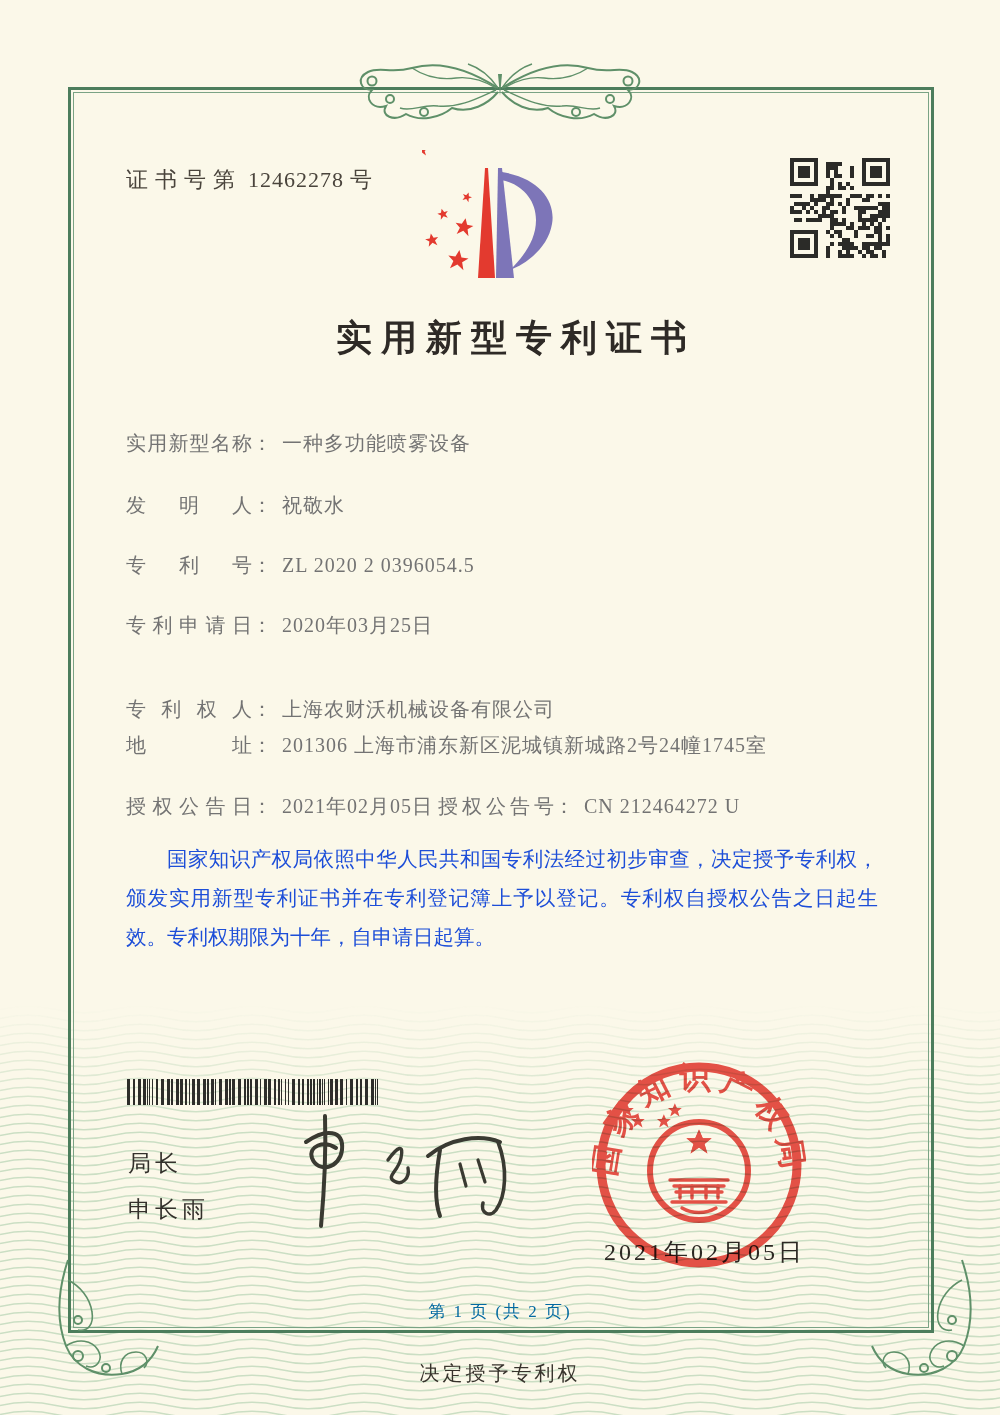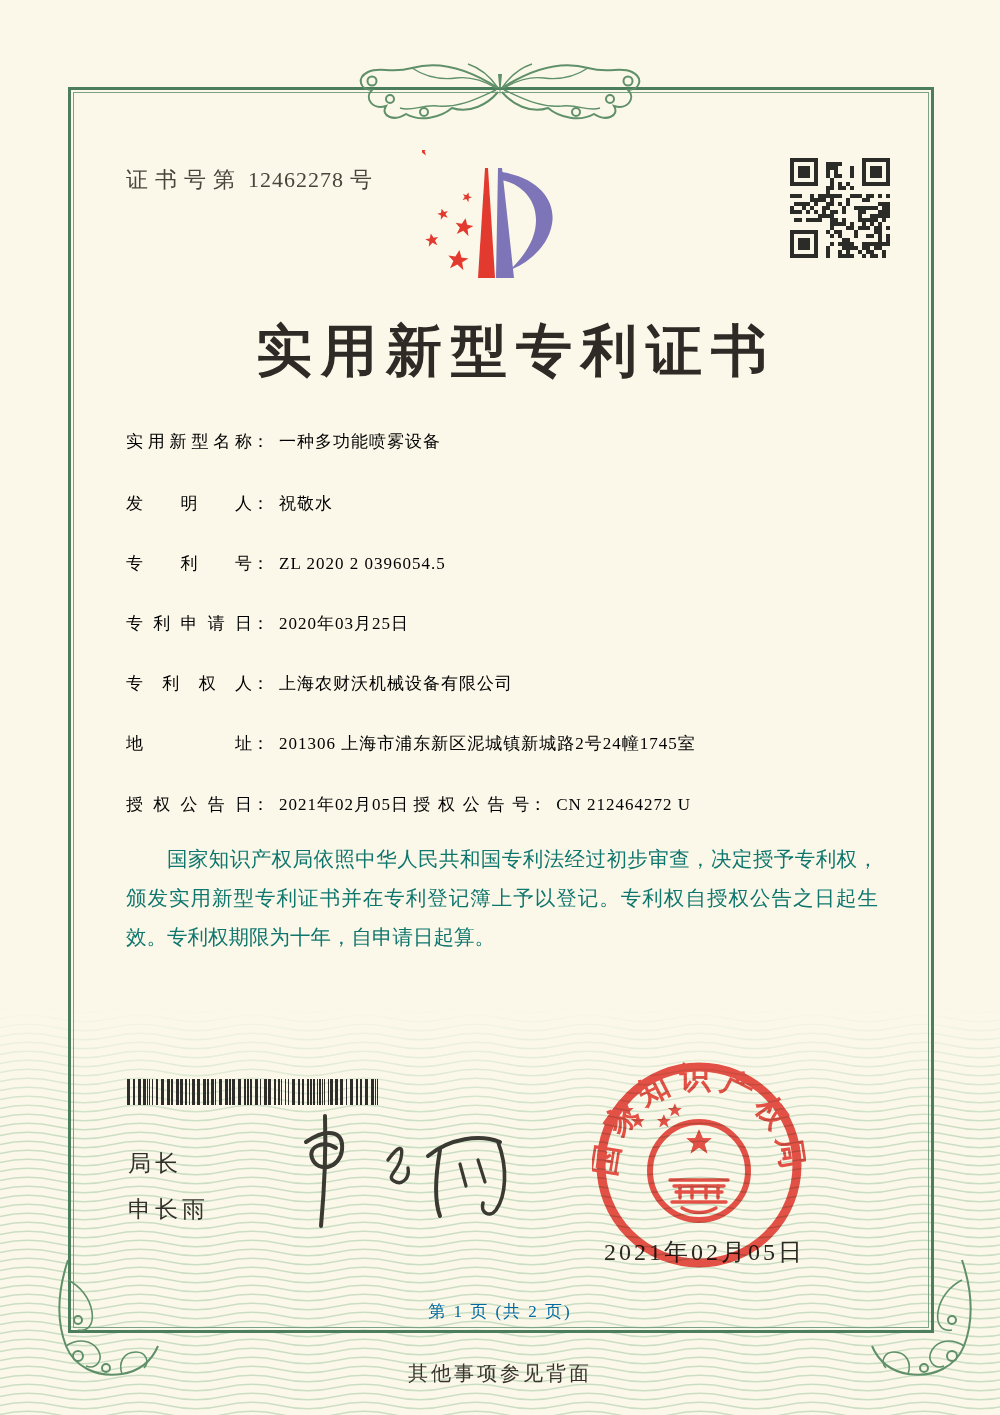--- a/index.html
+++ b/index.html
@@ -38,34 +38,34 @@
   .cert-no {
     position:absolute; left:126px; top:165px; z-index:3;
     font-size:22px; color:#4a443c; white-space:nowrap;
   }
   .cert-no .sp { letter-spacing:7px;text-align:center; }
   .cert-no .num { letter-spacing:1px; padding:0 6px; }
   .logo { position:absolute; left:422px; top:150px; z-index:3; }
   .qr { position:absolute; left:790px; top:156px; z-index:3; }
   .doc-title {
     position:absolute; left:0; top:314px; width:1000px; z-index:3;
-    text-align:center; font-size:56px; font-weight:700;
+    text-align:center; font-size:36px; font-weight:700;
     letter-spacing:9px; color:#2e2a26;padding-left:32px;
   }
   
-  .field-row { position:absolute; left:126px; z-index:3; font-size:17px; color:#000000; white-space:nowrap; }
+  .field-row { position:absolute; left:126px; z-index:3; font-size:20px; color:#737373; white-space:nowrap; }
   .flabel { display:inline-block; width:126px; text-align:justify; text-align-last:justify; }
   .colon { display:inline-block; margin-right:10px; }
   .fvalue { letter-spacing:1px; }
   .grant-col2 { }
   .grant-col2 .flabel { width:116px; }
   
   .legal {
     position:absolute; left:126px; top:840px; width:752px; z-index:3;
-    font-size:20.5px; line-height:39px; text-align:justify; color:#0f766e;
+    font-size:20.5px; line-height:39px; text-align:justify; color:#1d4ed8;
   }
   .legal p { text-indent:2em; }
   
   .barcode { position:absolute; left:127px; top:1079px; z-index:3; }
   .director { position:absolute; left:128px; top:1148px; z-index:3; font-size:23px; color:#33302b; }
   .director div { margin-bottom:15px; letter-spacing:4px; }
   .signature { position:absolute; left:268px; top:1108px; z-index:3; }
   .seal { position:absolute; left:592px; top:1058px; z-index:4; mix-blend-mode:multiply; opacity:.92; }
   .seal-date {
     position:absolute; left:604px; top:1236px; z-index:3;
@@ -364,21 +364,21 @@
 </div>
 <div class="field-row" style="top:492px">
   <span class="flabel">发明人</span><span class="colon">：</span><span class="fvalue">祝敬水</span>
 </div>
 <div class="field-row" style="top:552px">
   <span class="flabel">专利号</span><span class="colon">：</span><span class="fvalue">ZL 2020 2 0396054.5</span>
 </div>
 <div class="field-row" style="top:612px">
   <span class="flabel">专利申请日</span><span class="colon">：</span><span class="fvalue">2020年03月25日</span>
 </div>
-<div class="field-row" style="top:672px">
+<div class="field-row" style="top:696px">
   <span class="flabel">专利权人</span><span class="colon">：</span><span class="fvalue">上海农财沃机械设备有限公司</span>
 </div>
 <div class="field-row" style="top:732px">
   <span class="flabel">地址</span><span class="colon">：</span><span class="fvalue">201306 上海市浦东新区泥城镇新城路2号24幢1745室</span>
 </div>
 <div class="field-row" style="top:793px">
   <span><span class="flabel">授权公告日</span><span class="colon">：</span><span class="fvalue">2021年02月05日</span></span>
   <span class="grant-col2"><span class="flabel">授权公告号</span><span class="colon">：</span><span class="fvalue">CN 212464272 U</span></span>
 </div>
 
@@ -491,13 +491,13 @@
       <path d="M88,128 L88,140 M100,128 L100,140 M114,128 L114,140 M126,128 L126,140"></path>
       <path d="M80,144 L134,144"></path>
       <path d="M90,150 C100,156 114,156 124,150"></path>
     </g>
   </g>
 </svg>
 
 <div class="seal-date">2021年02月05日</div>
 
 <div class="page-info">第 1 页 (共 2 页)</div>
-<div class="back-note">其他事项参见背面</div>
+<div class="back-note">决定授予专利权</div>
 
 </body></html>

